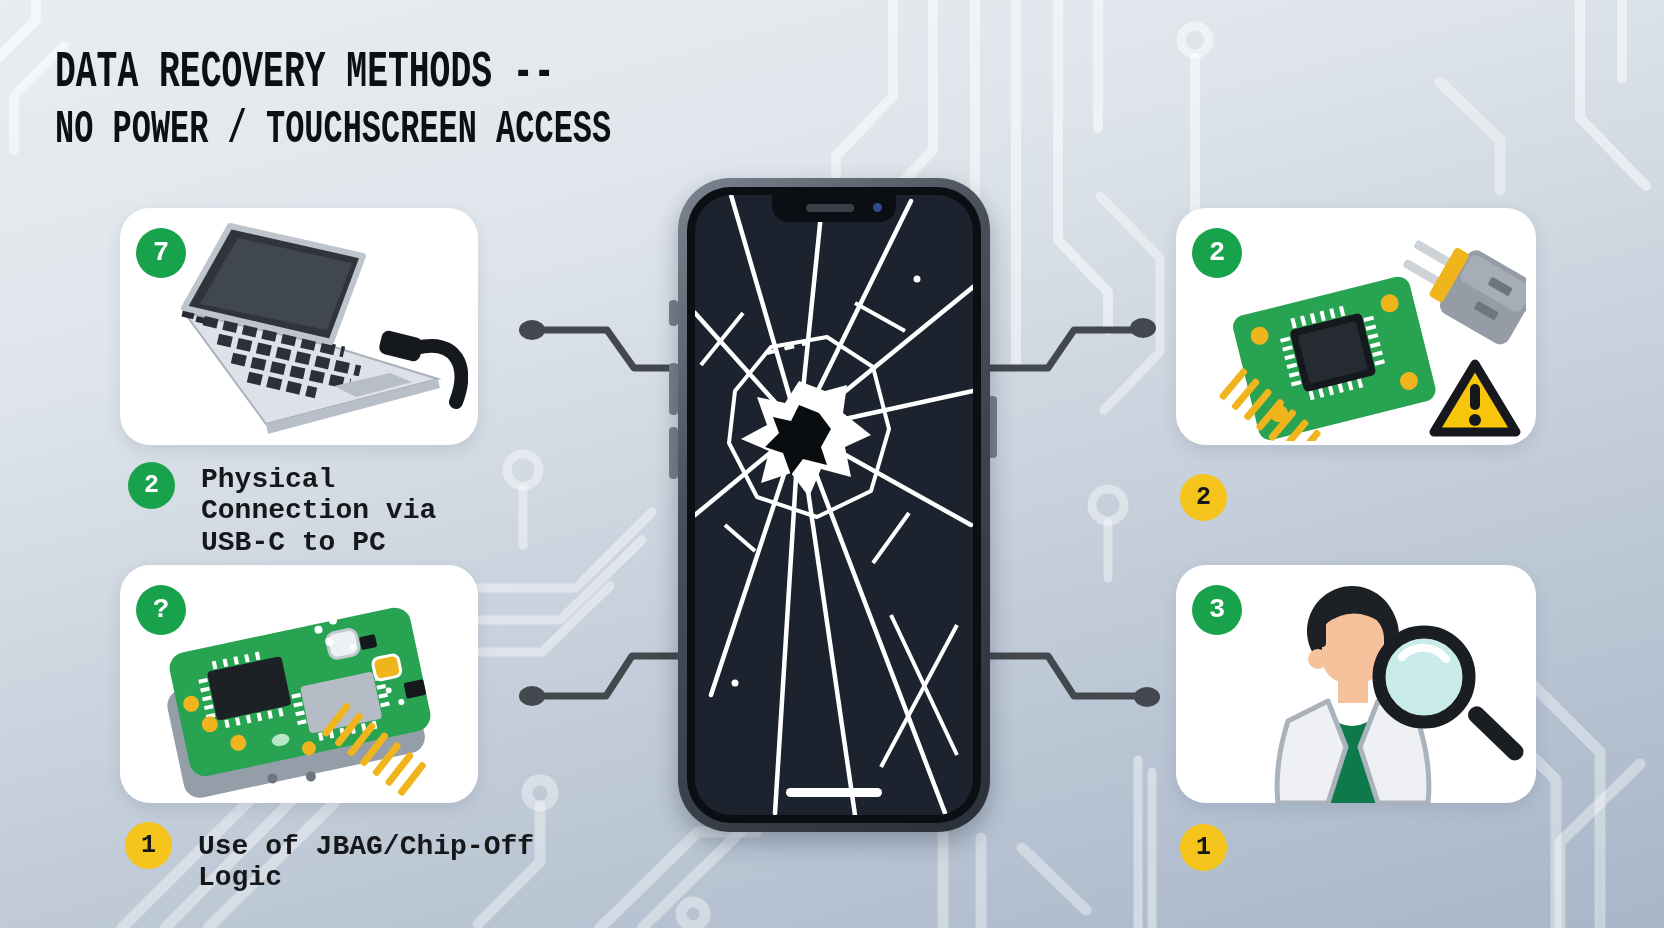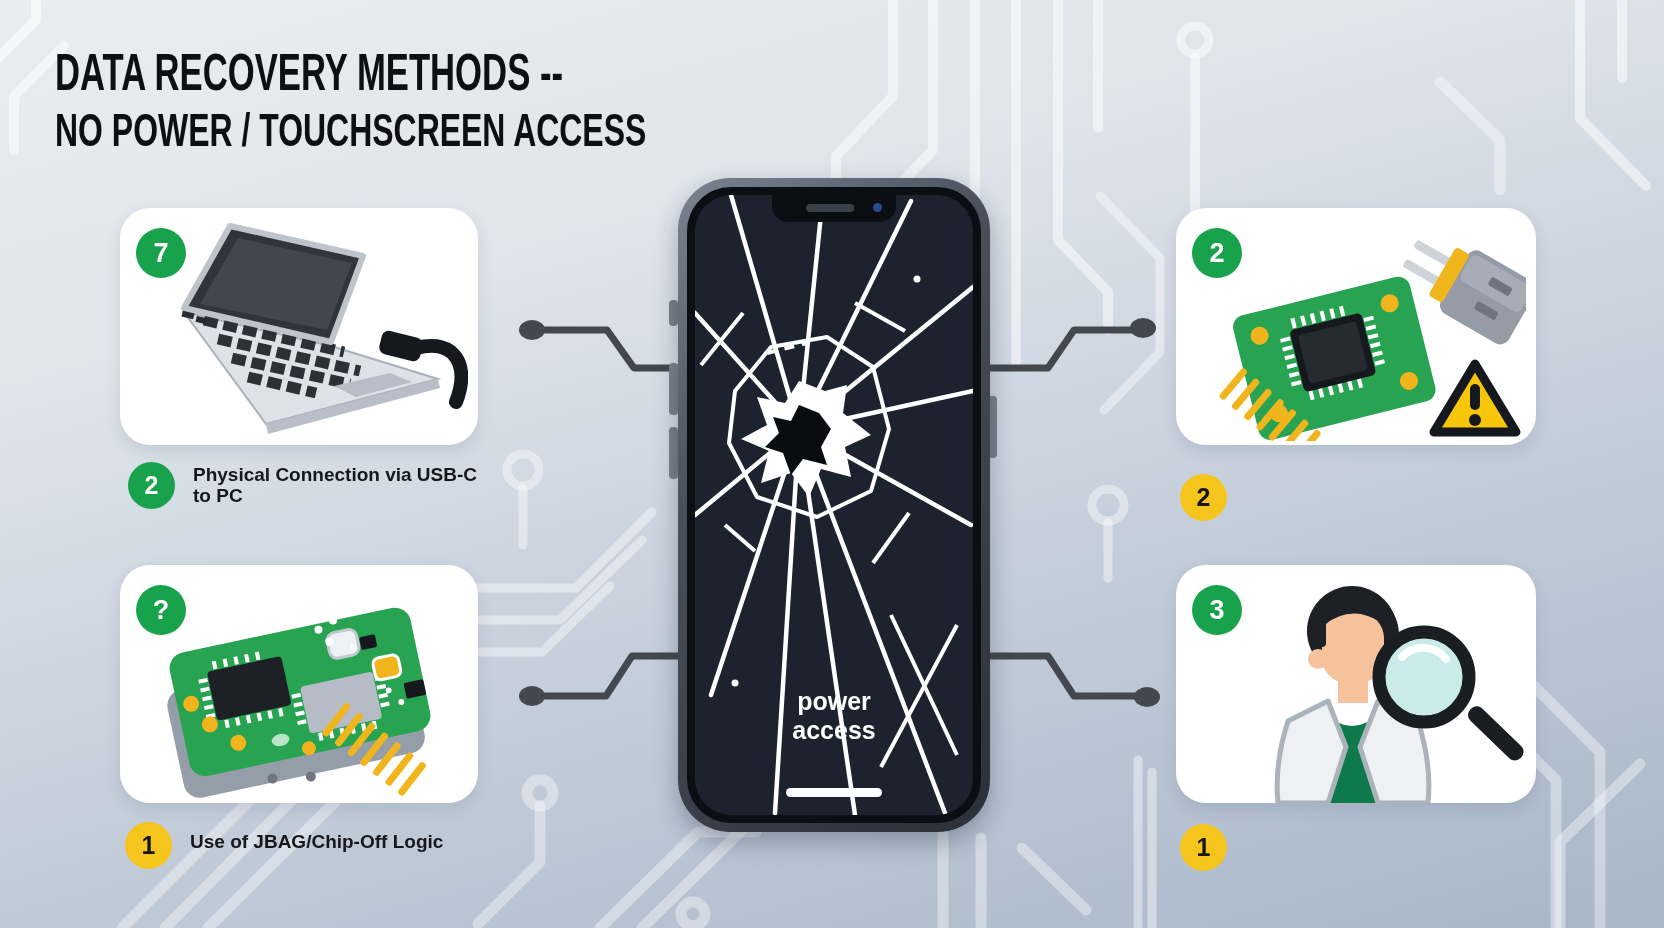--- a/index.html
+++ b/index.html
@@ -1,18 +1,18 @@
 <!DOCTYPE html>
 <html><head>
 <meta charset="utf-8">
 <style>
   html,body{margin:0;padding:0;}
   body{font-family:"Liberation Sans","DejaVu Sans",sans-serif;}
   .stage{position:relative;width:1664px;height:928px;overflow:hidden;
-         background:linear-gradient(165deg,#e9edf1 0%,#dfe5eb 28%,#c9d2dd 55%,#a8b6c8 100%);}
+         background:linear-gradient(165deg,#e9edf1 0%,#dfe5eb 28%,#c9d2dd 55%,#a8b6c8 100%);font-family:Liberation Mono, monospace;}
   svg{display:block;}
   .bg,.connectors{position:absolute;left:0;top:0;}
   .bg{z-index:0;}
   .connectors{z-index:1;}
 
   
   .title{position:absolute;left:55px;top:46px;z-index:5;color:#0d0f12;
          transform:scaleX(.68);transform-origin:top left;white-space:nowrap;}
   .title .t1{font-size:51px;font-weight:bold;line-height:1.04;}
   .title .t2{font-size:47px;font-weight:bold;line-height:1.04;margin-top:7px;}
@@ -29,21 +29,21 @@
          font-weight:bold;}
   .badge.green{background:#18a24b;color:#ffffff;}
   .badge.yellow{background:#f5c51d;color:#15171a;}
   .corner{position:absolute;left:16px;top:20px;width:50px;height:50px;font-size:27px;z-index:3;}
 
   .icon{position:absolute;}
 
   
   .caption{position:absolute;z-index:2;display:flex;align-items:flex-start;}
   .cap-badge{width:47px;height:47px;font-size:25px;flex:0 0 auto;}
-  .cap-text{font-size:19px;font-weight:bold;color:#15171a;line-height:1.12;margin-left:18px;}
+  .cap-text{font-size:28px;font-weight:bold;color:#15171a;line-height:1.12;margin-left:26px;}
   .cap-usb{left:128px;top:462px;}   .cap-usb .cap-text{width:300px;margin-top:2px;}
   .cap-jtag{left:125px;top:822px;}  .cap-jtag .cap-text{width:340px;margin-top:9px;}
   .cap-reader{left:1180px;top:460px;} .cap-reader .cap-text{width:292px;}
   .cap-pro{left:1180px;top:824px;}  .cap-pro .cap-text{width:300px;margin-top:2px;}
   .cap-reader .cap-badge{margin-top:14px;}
 
   
   .phone{position:absolute;left:678px;top:178px;width:312px;height:654px;z-index:4;
          border-radius:52px;padding:9px;box-sizing:border-box;
          background:linear-gradient(135deg,#7b8490 0%,#49505b 35%,#2a2f38 100%);
@@ -377,22 +377,18 @@
                    96,278 66,288 74,256 46,244 72,230 62,202 90,208 Z" fill="#ffffff"></path>
           <path d="M 104,210 L 124,218 136,234 126,252 132,270 108,264 96,280 88,258 70,252
                    84,238 78,222 96,226 Z" fill="#0a0d10"></path>
           <circle cx="222" cy="84" r="3.5" fill="#ffffff"></circle>
           <circle cx="40" cy="488" r="3.5" fill="#ffffff"></circle>
         </svg>
         <div class="notch">
           <div class="speaker"></div>
           <div class="camera"></div>
         </div>
-        <div class="screen-label">
-          <div>power</div>
-          <div>access</div>
-        </div>
         <div class="homebar"></div>
       </div>
     </div>
   </div>
 
 </div>
 
 </body></html>

